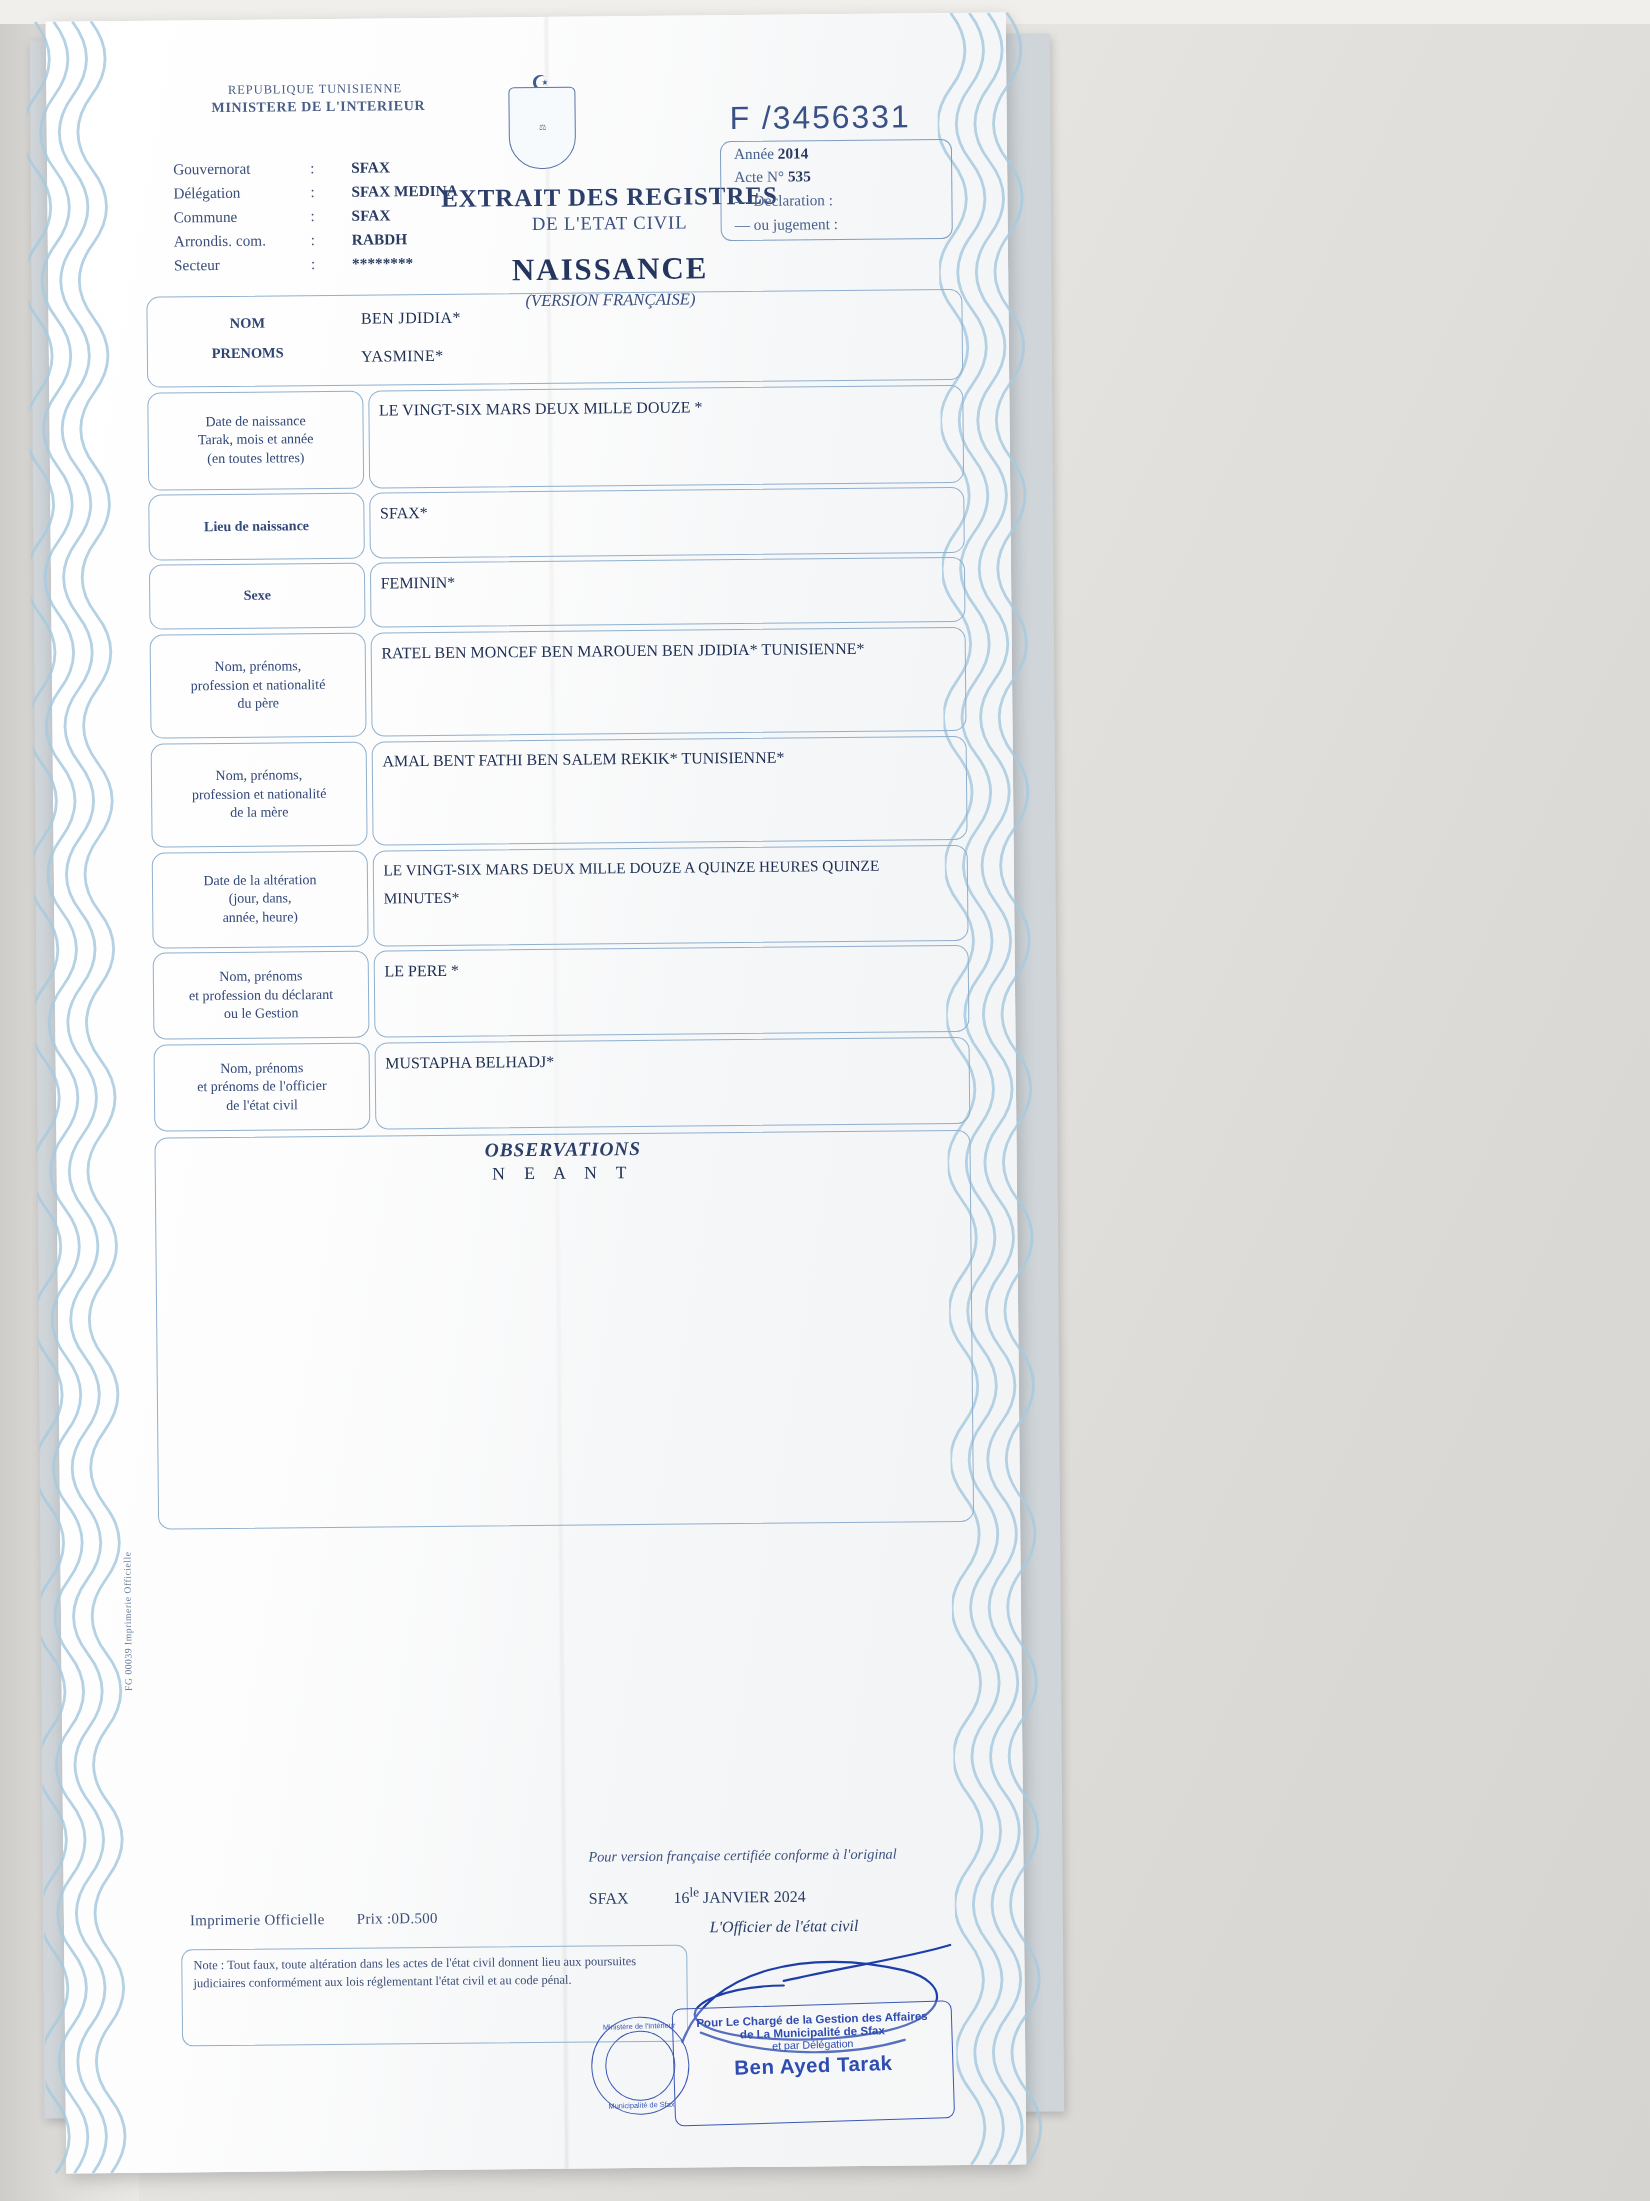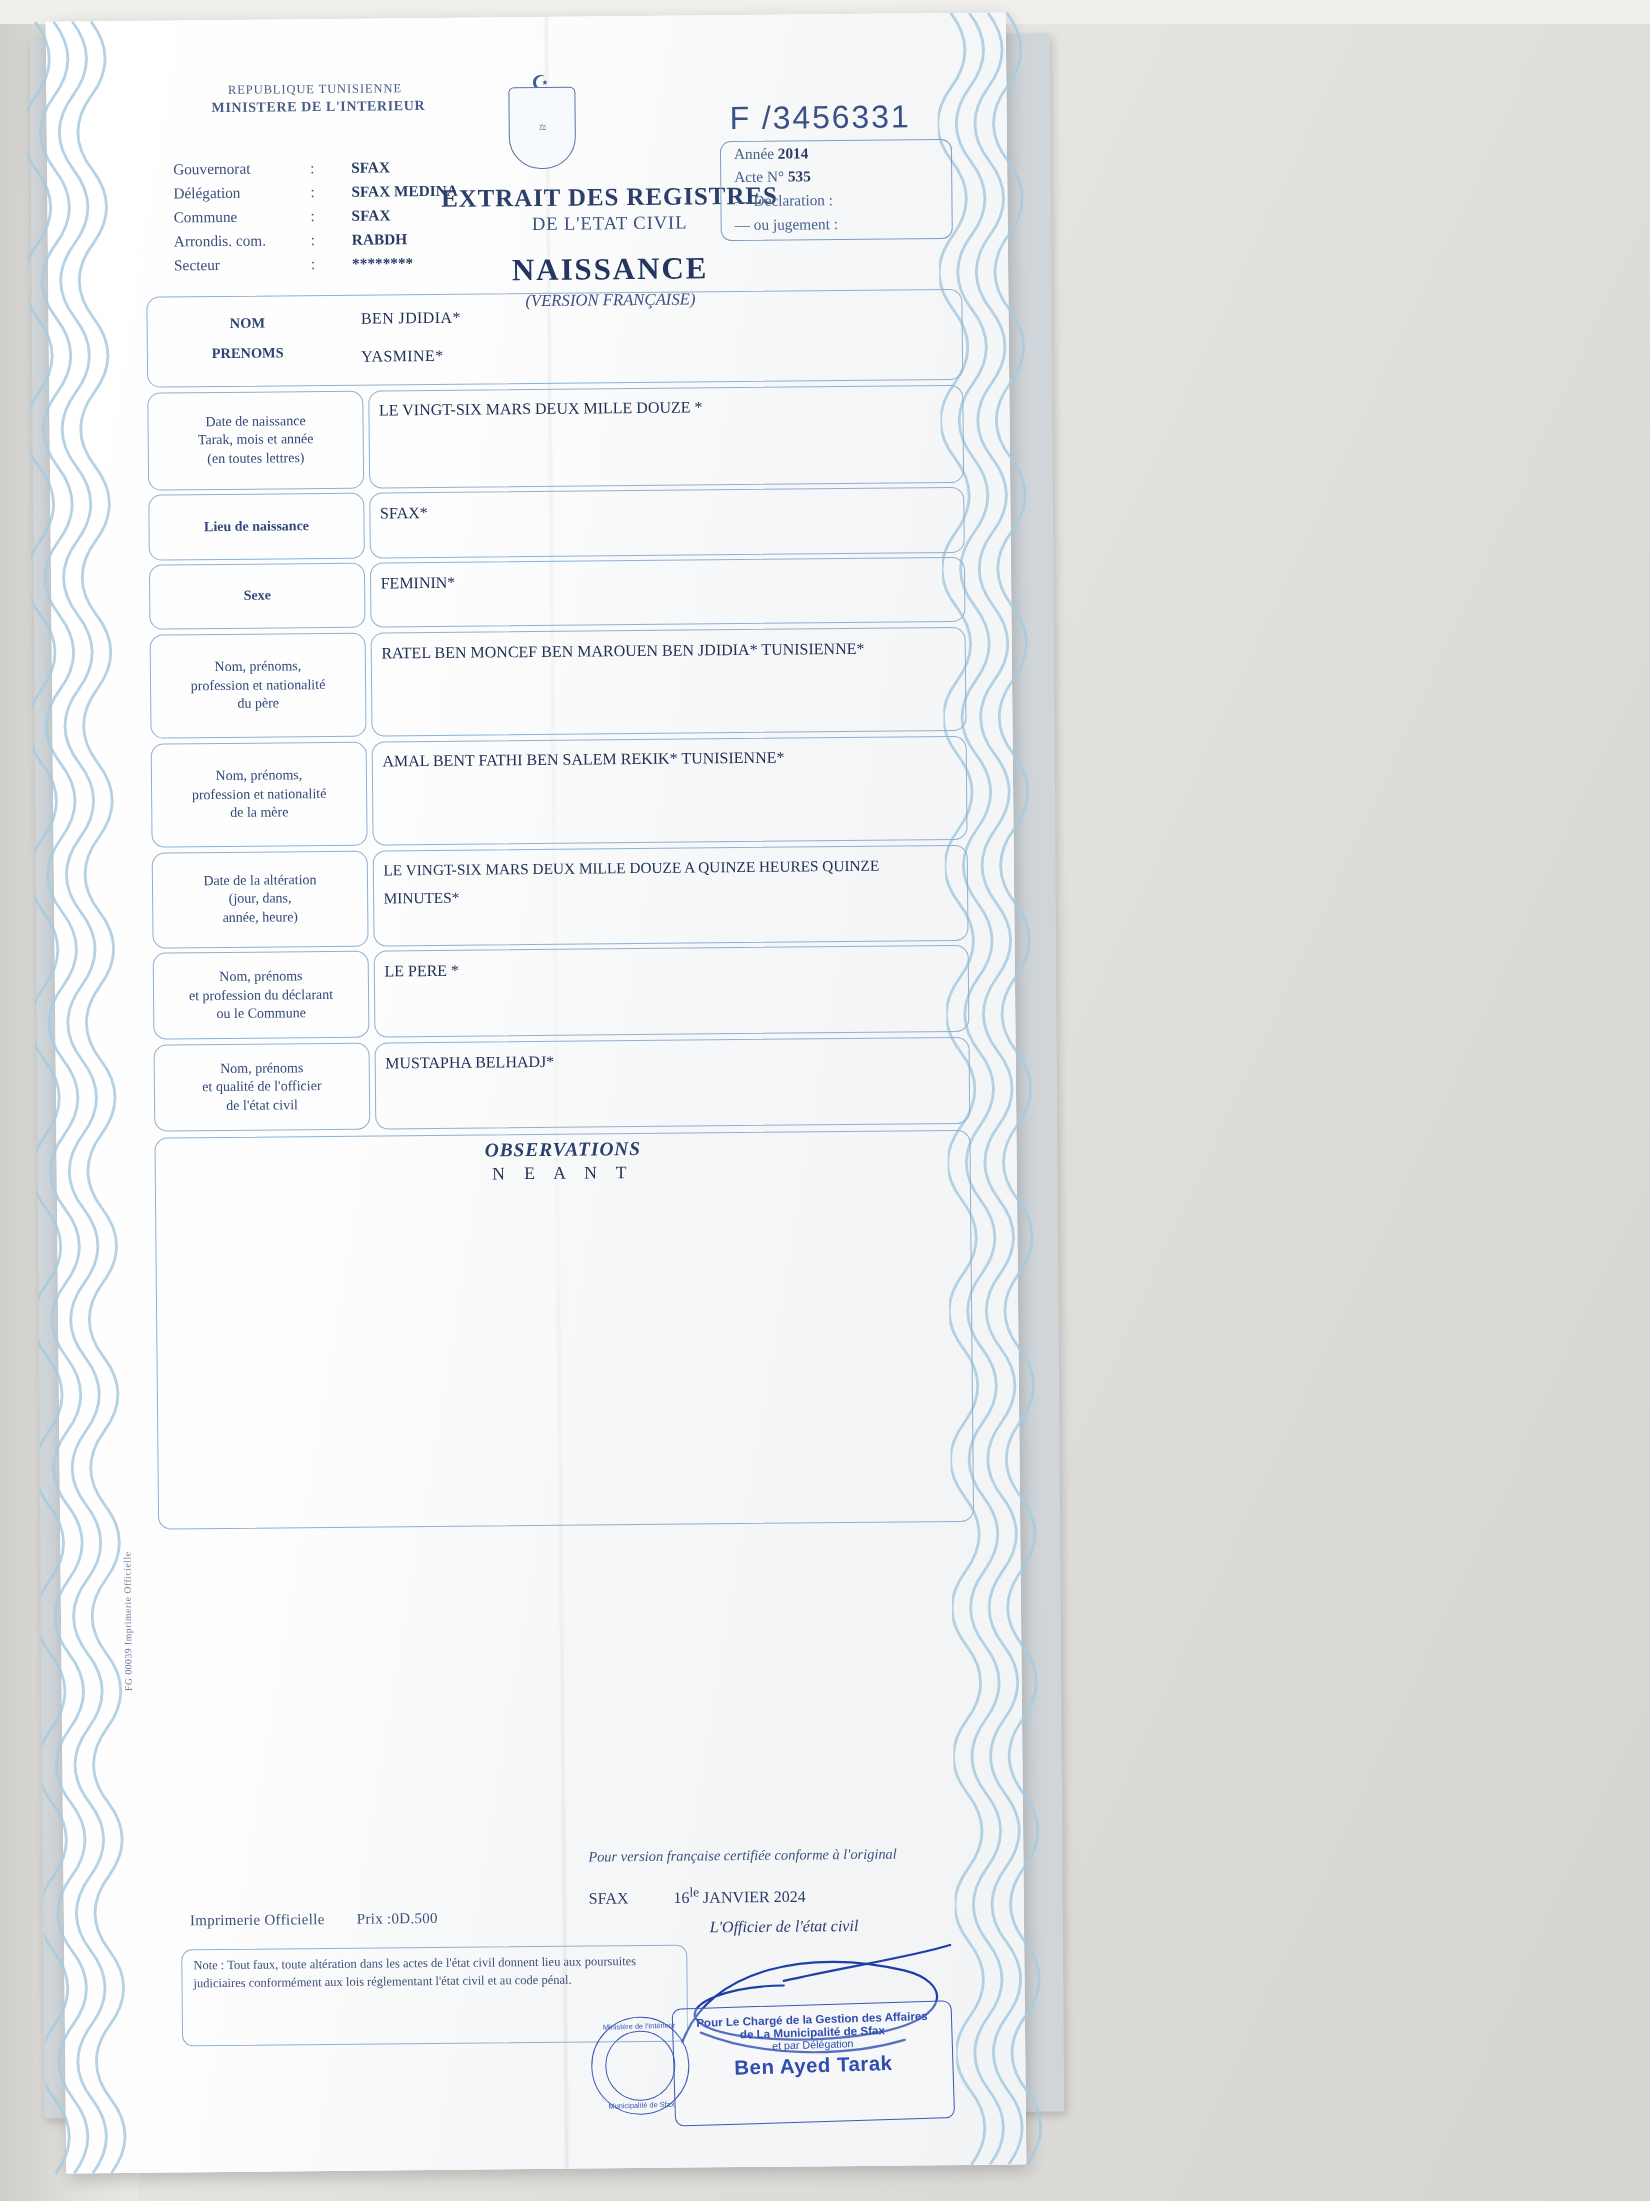--- a/index.html
+++ b/index.html
@@ -351,29 +351,29 @@
         <div class="rightcell" style="height:83px;font-size:15.3px;">
           <span class="l2">LE VINGT-SIX MARS  DEUX MILLE DOUZE  A QUINZE HEURES QUINZE</span>
           <span class="l2">MINUTES*</span>
         </div>
       </div>
 
       <div class="frow split">
         <div class="leftcell" style="flex-direction:column;height:74px;">
           <span>Nom, prénoms</span>
           <span>et profession du déclarant</span>
-          <span>ou le Commune</span>
+          <span>ou le Gestion</span>
         </div>
         <div class="rightcell" style="height:74px;">LE PERE         *</div>
       </div>
 
       <div class="frow split">
         <div class="leftcell" style="flex-direction:column;height:74px;">
           <span>Nom, prénoms</span>
-          <span>et qualité de l'officier</span>
+          <span>et prénoms de l'officier</span>
           <span>de l'état civil</span>
         </div>
         <div class="rightcell" style="height:74px;">MUSTAPHA BELHADJ*</div>
       </div>
 
       <div class="obsbox">
         <div class="obs-title">OBSERVATIONS</div>
         <div class="obs-neant">N E A N T</div>
       </div>
 

